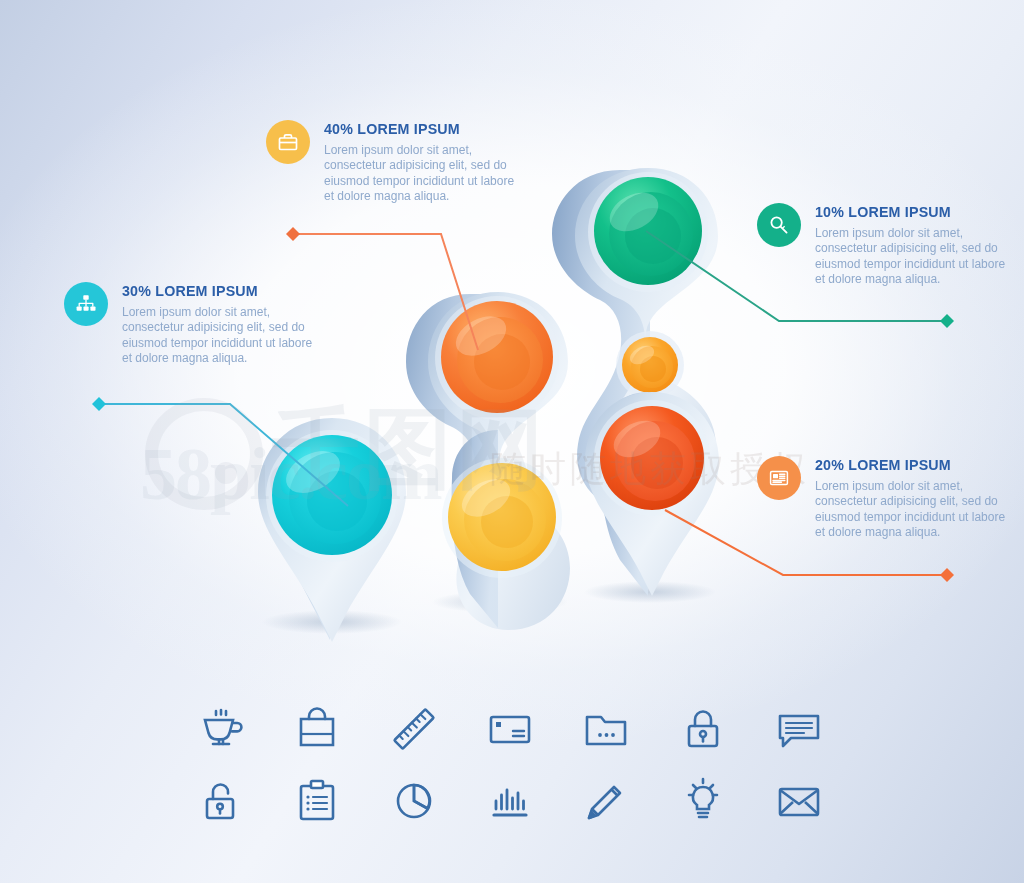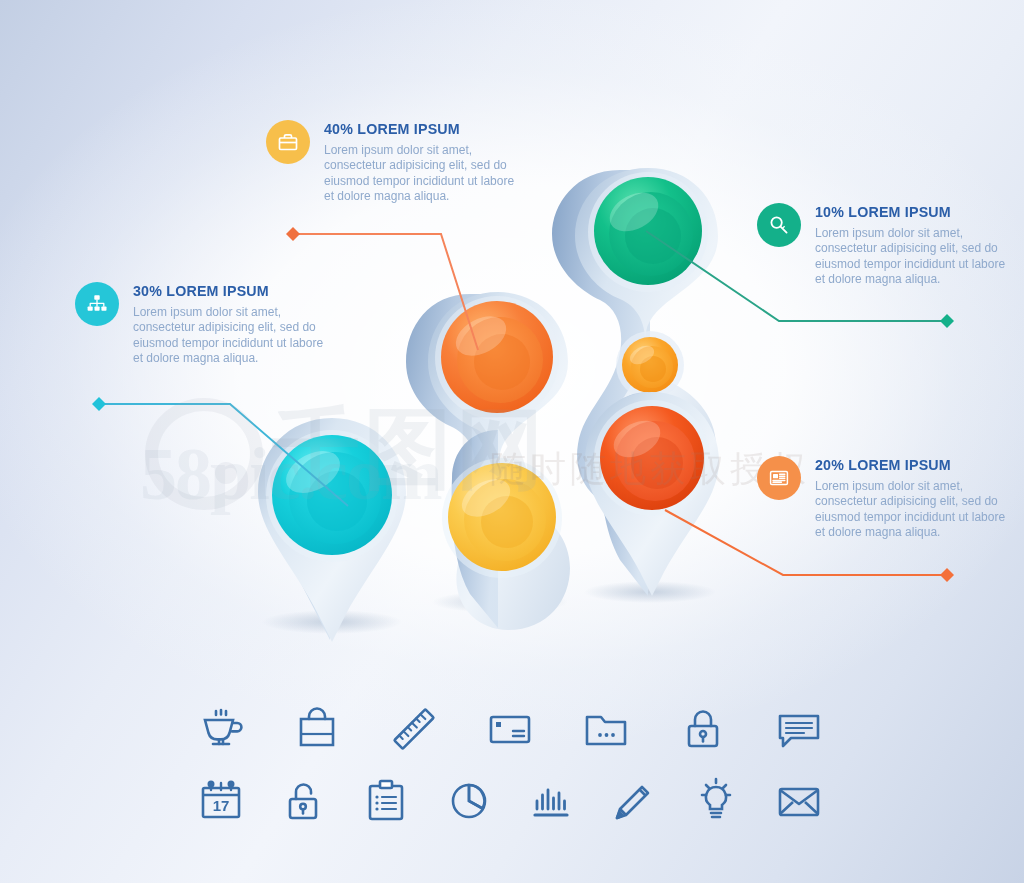--- a/index.html
+++ b/index.html
@@ -374,21 +374,21 @@
         <path d="M8.5 8 V6.2 a1.4 1.4 0 0 1 1.4-1.4 h4.2 a1.4 1.4 0 0 1 1.4 1.4 V8"></path>
         <path d="M3.5 12.5 h17"></path>
       </svg>
     </div>
     <div class="btxt">
       <p class="btitle">40% LOREM IPSUM</p>
       <p class="bbody">Lorem ipsum dolor sit amet, consectetur adipisicing elit, sed do eiusmod tempor incididunt ut labore et dolore magna aliqua.</p>
     </div>
   </div>
 
-  <div class="block left-icon" id="block-30" style="left:75px; top:282px;">
+  <div class="block left-icon" id="block-30" style="left:64px; top:282px;">
     <div class="bicon" style="background:#25c6d8;">
       <svg width="24" height="24" viewBox="0 0 24 24" fill="#ffffff" stroke="#ffffff" stroke-width="1.3">
         <rect x="9.3" y="3.2" width="5.4" height="4.6" rx="0.8" fill="#ffffff" stroke="none"></rect>
         <path d="M12 7.8 V11.4 M5.2 11.4 h13.6 M5.2 11.4 V14.2 M18.8 11.4 V14.2 M12 11.4 V14.2" stroke-linecap="round" fill="none"></path>
         <rect x="2.6" y="14.4" width="5.1" height="4.4" rx="0.8" fill="#ffffff" stroke="none"></rect>
         <rect x="9.5" y="14.4" width="5.1" height="4.4" rx="0.8" fill="#ffffff" stroke="none"></rect>
         <rect x="16.4" y="14.4" width="5.1" height="4.4" rx="0.8" fill="#ffffff" stroke="none"></rect>
       </svg>
     </div>
     <div class="btxt">
@@ -487,30 +487,20 @@
         <svg width="56" height="56" viewBox="0 0 56 56" fill="none" stroke="#3a6ea8" stroke-width="2.6">
           <path d="M9 15 h38 v22 h-27 l-8 8 v-8 h-3 Z" stroke-linejoin="round"></path>
           <path d="M15 22 h26 M15 27 h26 M15 32 h18" stroke-width="2.2" stroke-linecap="round"></path>
         </svg>
       </div>
 
     </div>
 
     <div class="iconrow">
 
-      <div class="gicon">
-        <svg width="56" height="56" viewBox="0 0 56 56" fill="none" stroke="#3a6ea8" stroke-width="2.6">
-          <rect x="10" y="15" width="36" height="29" rx="1.5"></rect>
-          <path d="M10 22 h36"></path>
-          <path d="M18 11 v6 M28 10 v7 M38 11 v6" stroke-width="2.4" stroke-linecap="round"></path>
-          <circle cx="18" cy="11" r="2.2" fill="none"></circle>
-          <circle cx="38" cy="11" r="2.2" fill="none"></circle>
-          <text x="28" y="38" font-family="Liberation Sans, sans-serif" font-size="15" font-weight="bold" fill="#3a6ea8" stroke="none" text-anchor="middle">17</text>
-        </svg>
-      </div>
 
       <div class="gicon">
         <svg width="56" height="56" viewBox="0 0 56 56" fill="none" stroke="#3a6ea8" stroke-width="2.6">
           <rect x="14" y="26" width="26" height="19" rx="2.2"></rect>
           <path d="M20 26 v-7 a7.5 7.5 0 0 1 15 0 v1.5" stroke-linecap="round"></path>
           <circle cx="27" cy="33.5" r="2.8"></circle>
           <path d="M27 36.3 v4.2" stroke-linecap="round"></path>
         </svg>
       </div>
 

